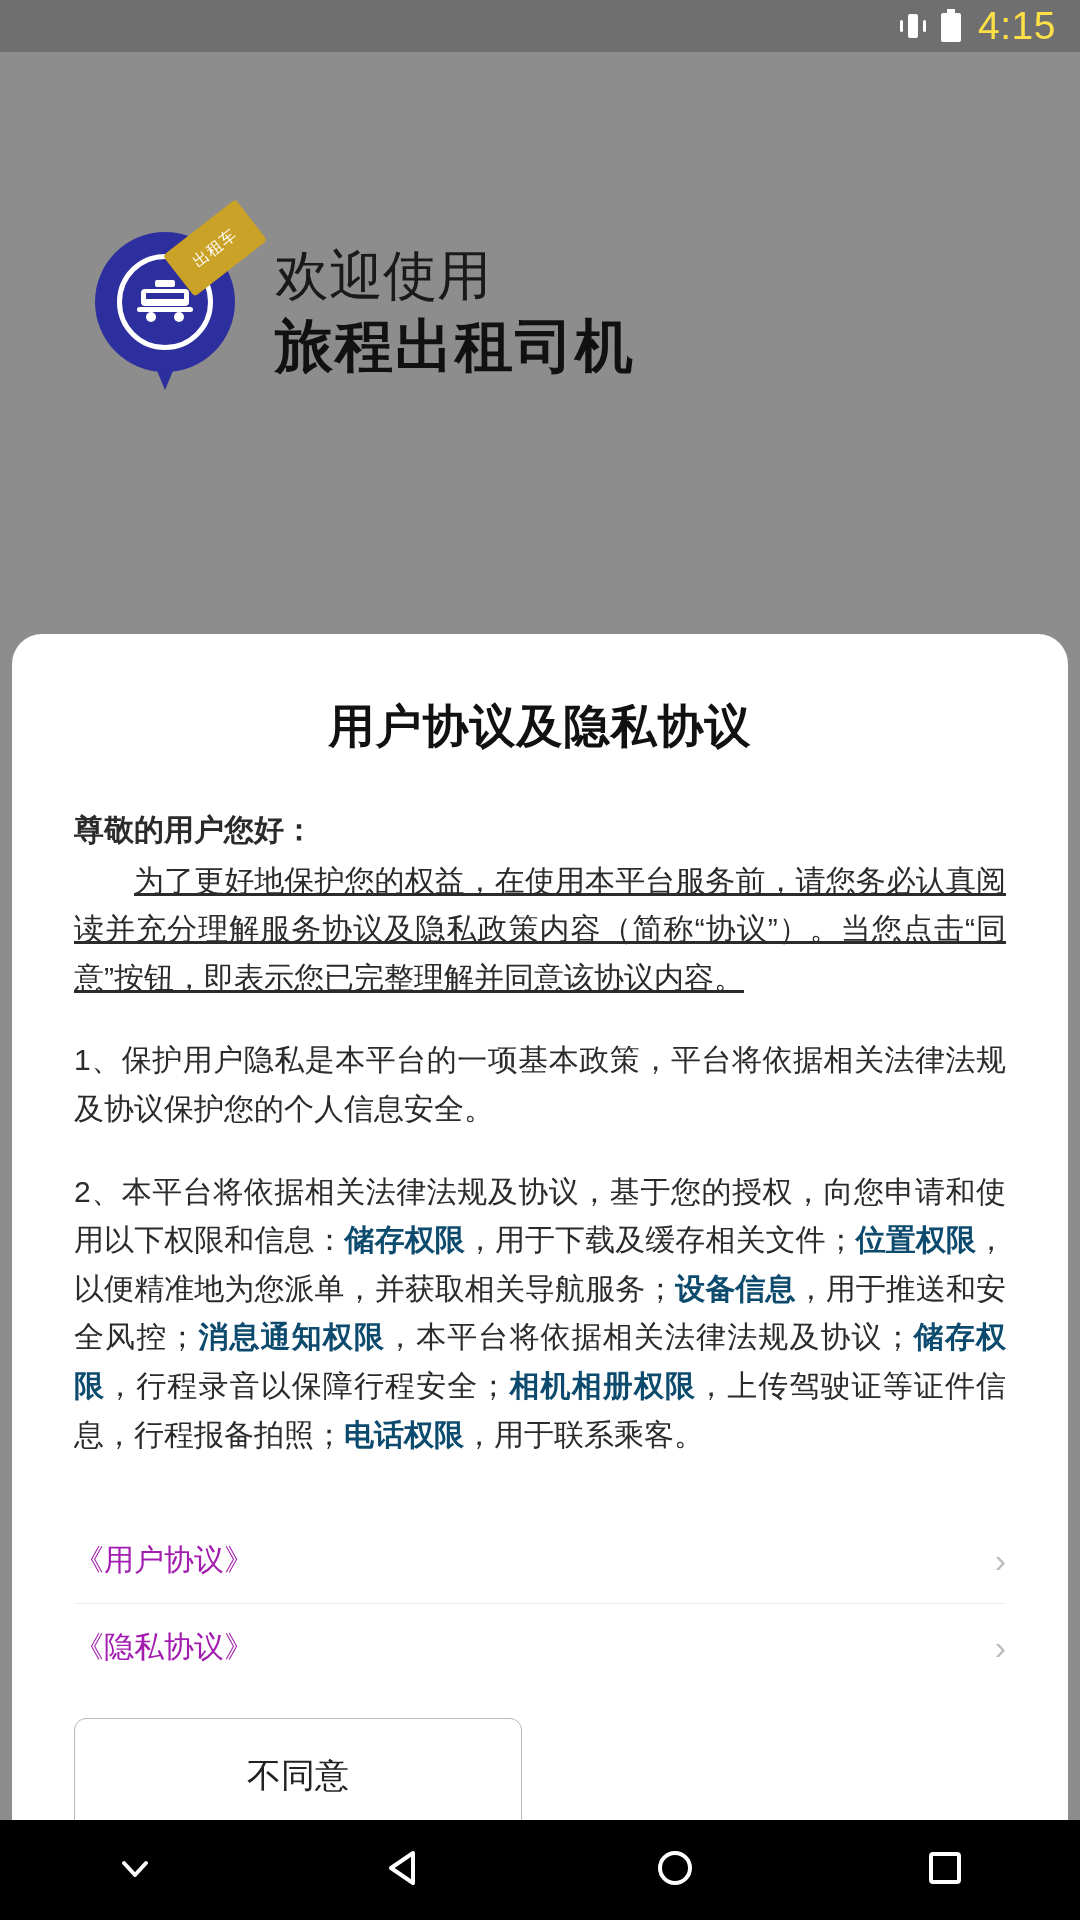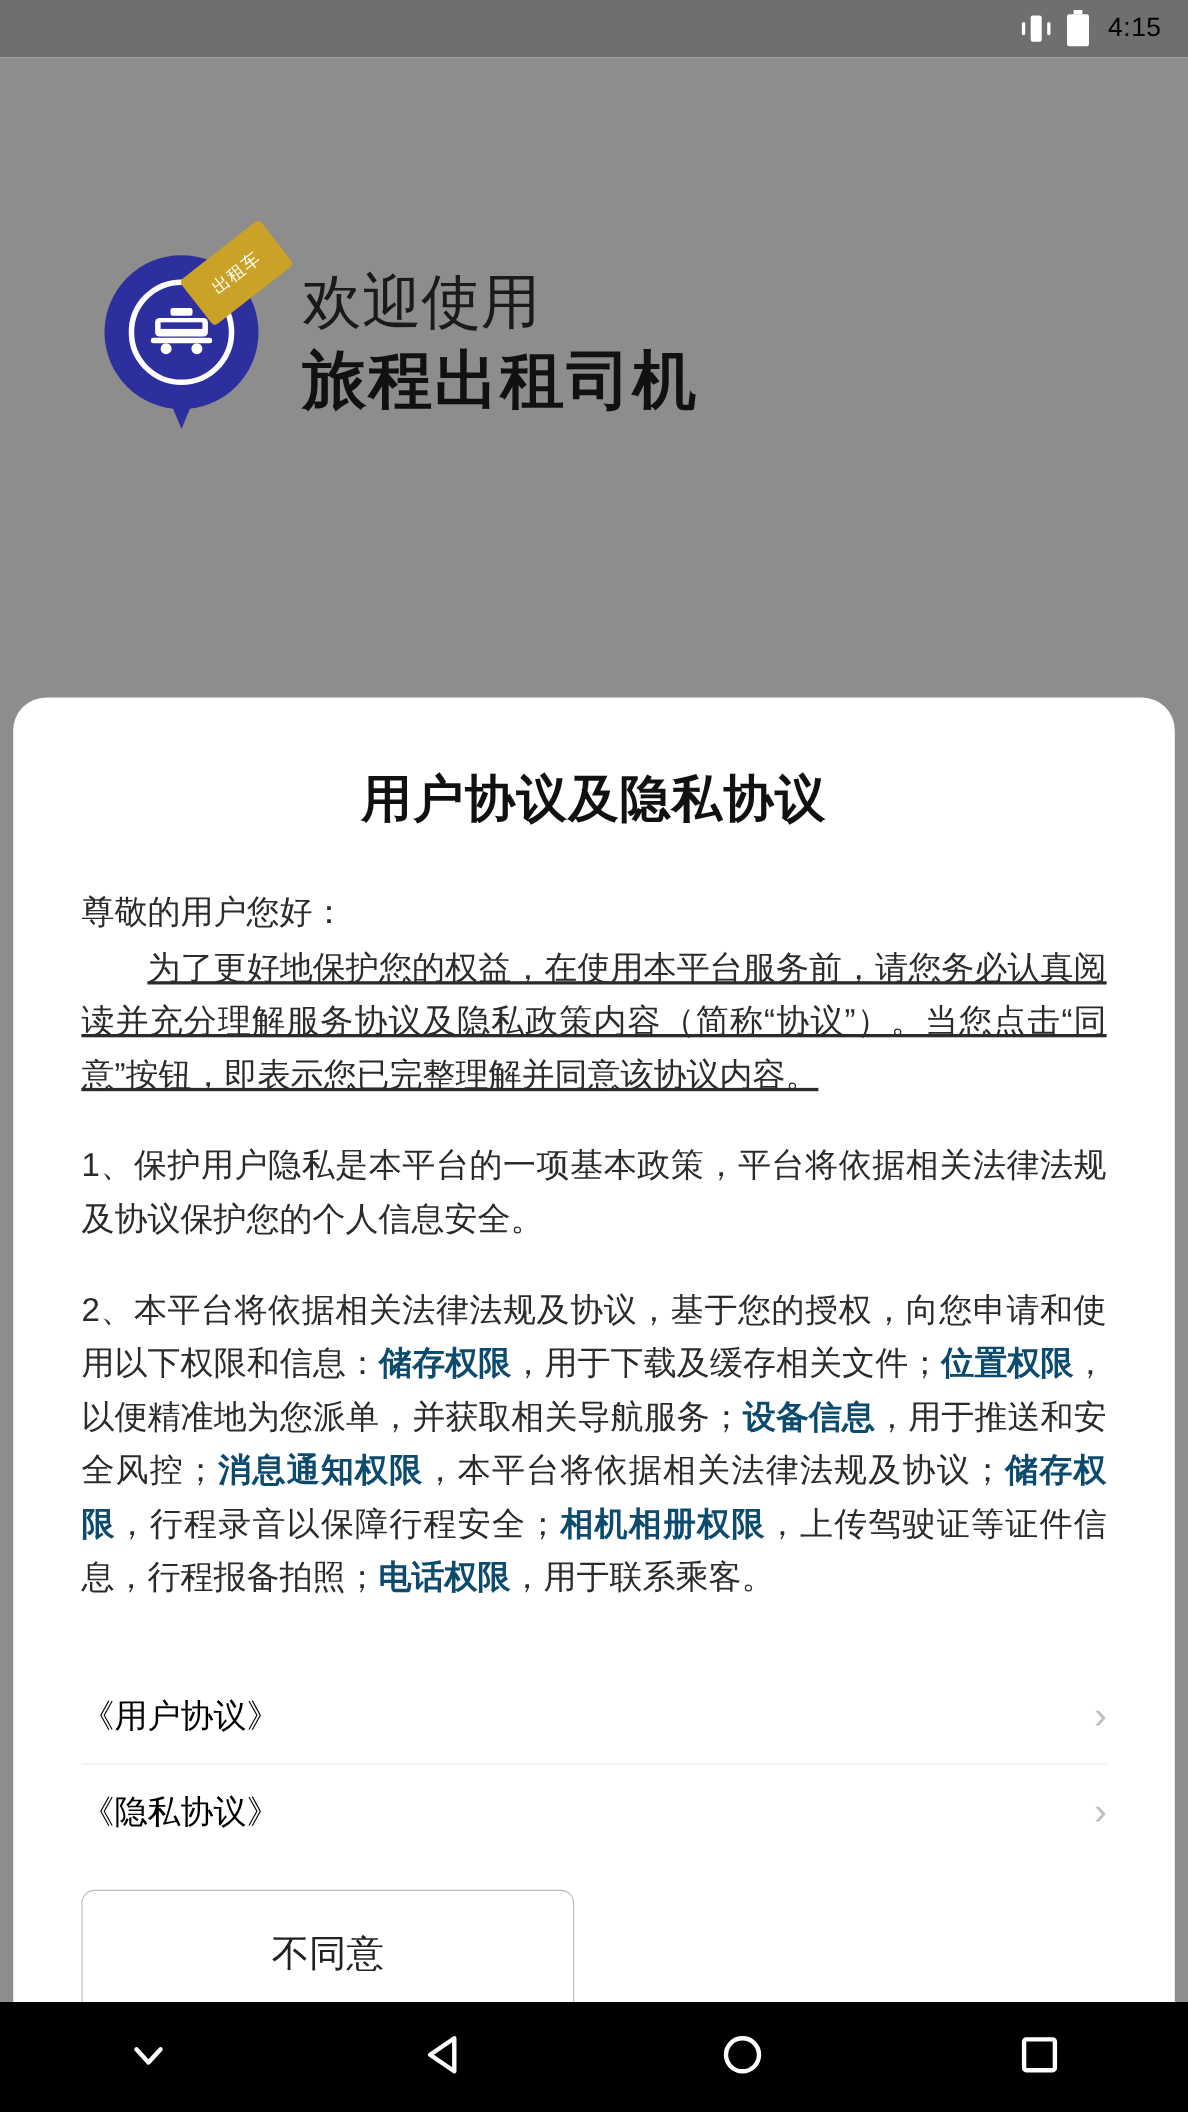--- a/index.html
+++ b/index.html
@@ -28,22 +28,22 @@
     padding-right: 24px;
     box-sizing: border-box;
   }
   .status-icon {
     display: inline-flex;
     align-items: center;
     justify-content: center;
     margin-left: 10px;
   }
   #status-time {
-    color: #000000;
-    font-size: 24px;
+    color: #fde047;
+    font-size: 39px;
     margin-left: 16px;
     letter-spacing: 0.5px;
   }
 
   
   #splash {
     position: absolute;
     top: 52px; left: 0;
     width: 1080px;
     height: 1768px;
@@ -157,20 +157,21 @@
 
   .body-text {
     color: #2b2b2b;
     font-size: 30px;
     line-height: 1.62;
     margin-top: 34px;
     text-align: justify;
   }
   .body-text.first {
     margin-top: 48px;
+    font-weight: bold;
   }
   .indent {
     text-indent: 60px;
     text-decoration: underline;
   }
   .body-text b {
     font-weight: bold;
     color: #0c4a6e;
   }
 
@@ -180,21 +181,21 @@
   }
   .link-row {
     display: flex;
     align-items: center;
     justify-content: space-between;
     height: 86px;
     border-bottom: 1px solid #ececec;
   }
   .link-row:last-child { border-bottom: none; }
   .link-label {
-    color: #000000;
+    color: #a21caf;
     font-size: 30px;
   }
   .chev {
     color: #bcbcbc;
     font-size: 34px;
     line-height: 1;
   }
 
   
   #dialog-buttons {

